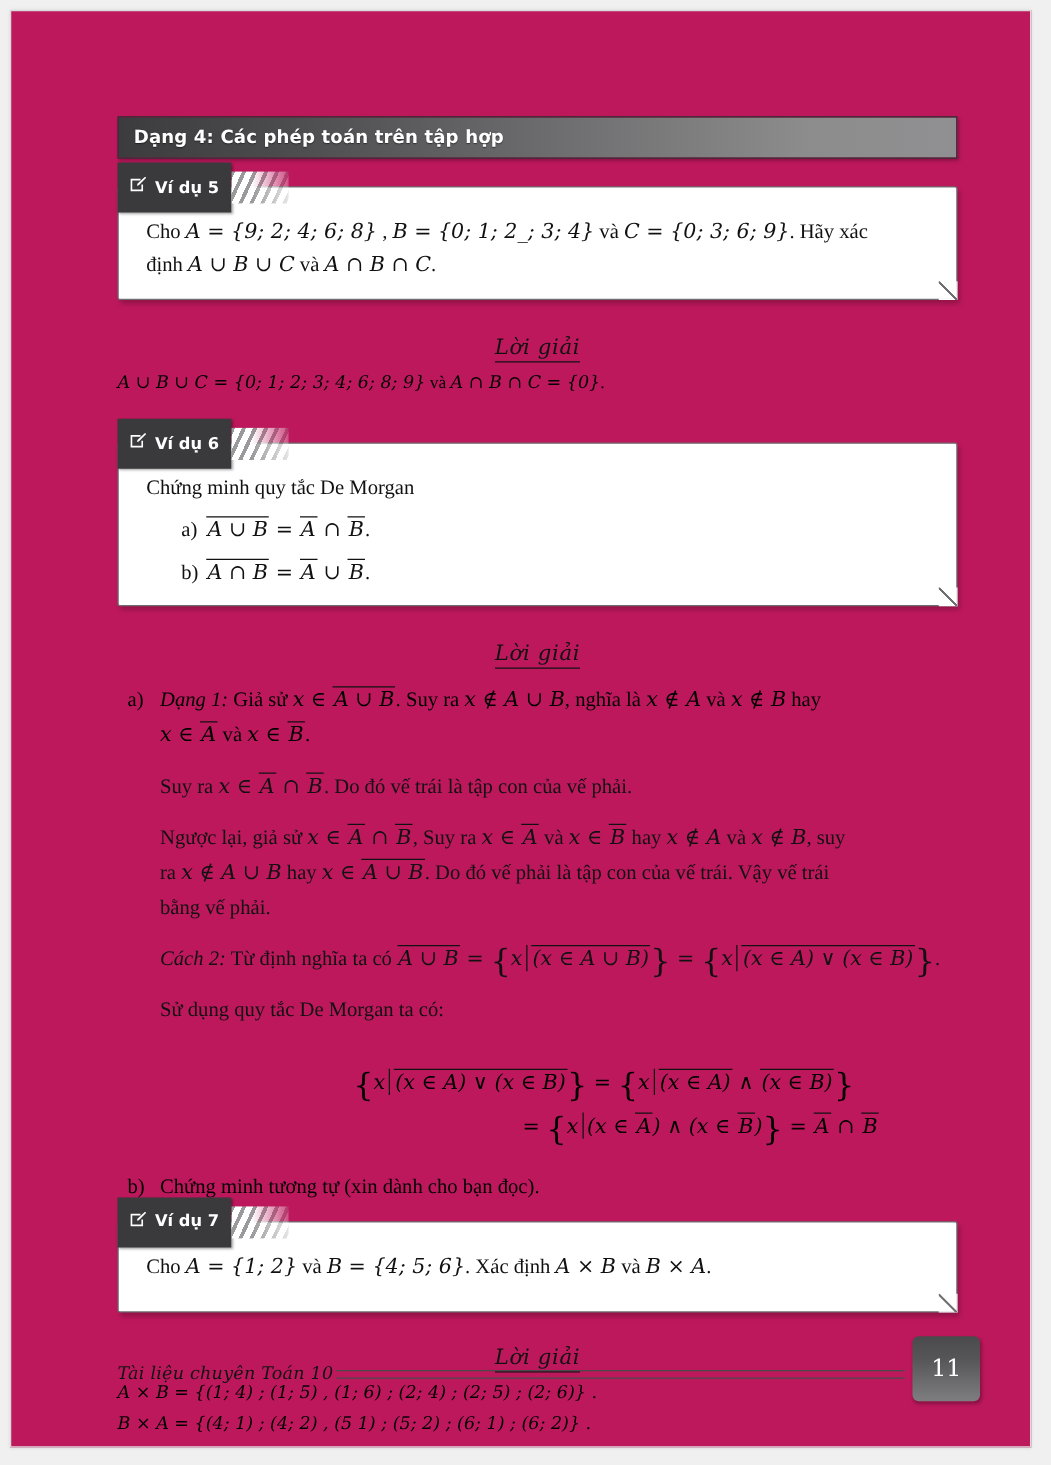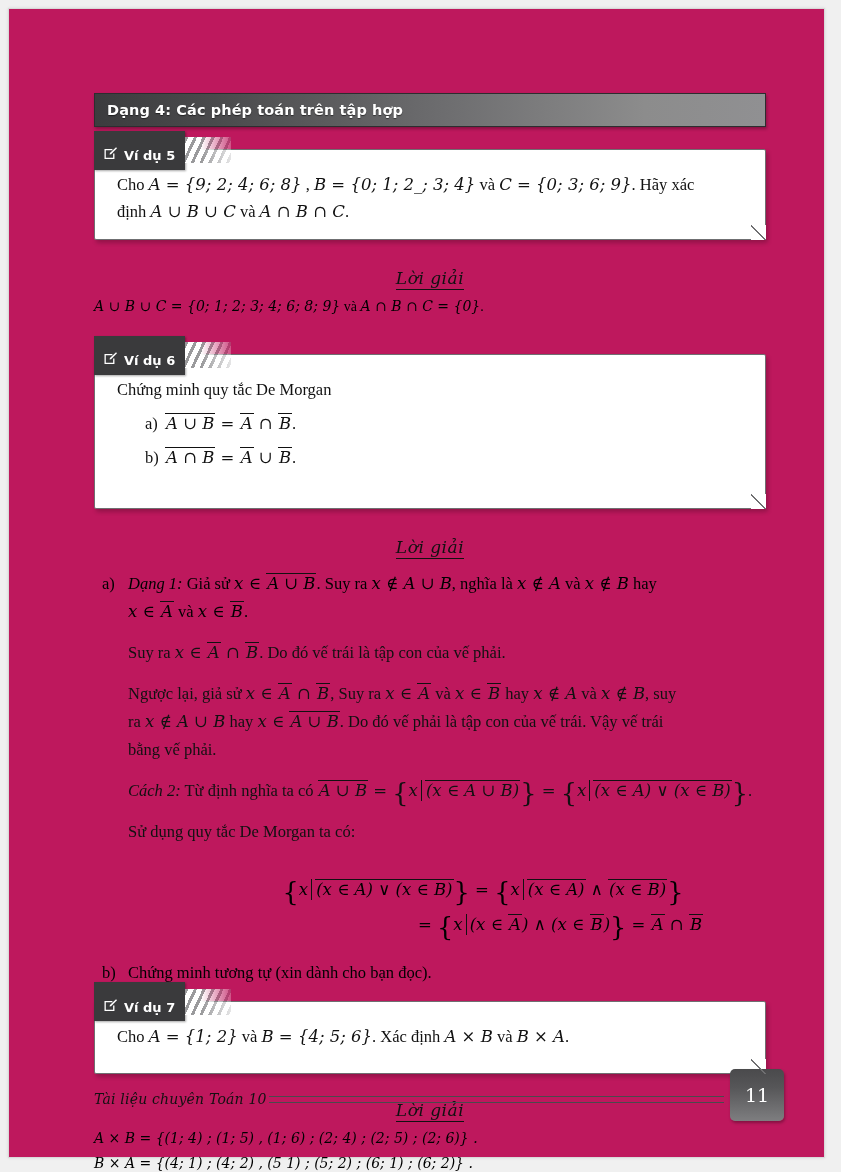--- a/index.html
+++ b/index.html
@@ -66,23 +66,23 @@
     z-index:2;
   }
   .ex-tab{
     position:absolute;left:-1px;top:-13px;
     height:26px;
     display:flex;align-items:center;
     z-index:3;
   }
   .ex-tab-main{
     background:#3a3a3c;
-    height:28px;
+    height:40px;
     display:flex;align-items:center;
-    padding:11px 10px 0 9px;
+    padding:0 10px 0 9px;
     box-shadow:1px 1px 2px rgba(0,0,0,.35);
   }
   .ex-tab-label{
     color:#ffffff;
     font-family:"DejaVu Sans", sans-serif;
     font-weight:bold;
     font-size:13px;
     margin-left:6px;
     white-space:nowrap;
   }
@@ -241,21 +241,21 @@
               <svg width="15" height="15" viewBox="0 0 16 16">
                 <path d="M1.6 3.2 H10 V4.6 H3 V12.4 H10.8 V8 H12.2 V13.8 H1.6 Z" fill="#ffffff"></path>
                 <path d="M13.9 1.4 L14.9 2.4 L8.6 8.7 L7.0 9.1 L7.4 7.5 Z" fill="#ffffff"></path>
               </svg>
             </span>
             <span class="ex-tab-label">Ví dụ 6</span>
           </div>
           <div class="ex-hatch"></div>
         </div>
 
-        <div class="ex-body" style="padding-bottom:36px;">
+        <div class="ex-body" style="padding-bottom:12px;">
           <span class="ln">Chứng minh quy tắc De Morgan</span>
           <ul class="ex-list">
             <li>
               <span class="lab">a)</span><span class="m ovl">A ∪ B</span><span class="m"> = </span><span class="m ovl">A</span><span class="m"> ∩ </span><span class="m ovl">B</span><span>.</span>
             </li>
             <li>
               <span class="lab">b)</span><span class="m ovl">A ∩ B</span><span class="m"> = </span><span class="m ovl">A</span><span class="m"> ∪ </span><span class="m ovl">B</span><span>.</span>
             </li>
           </ul>
         </div>

